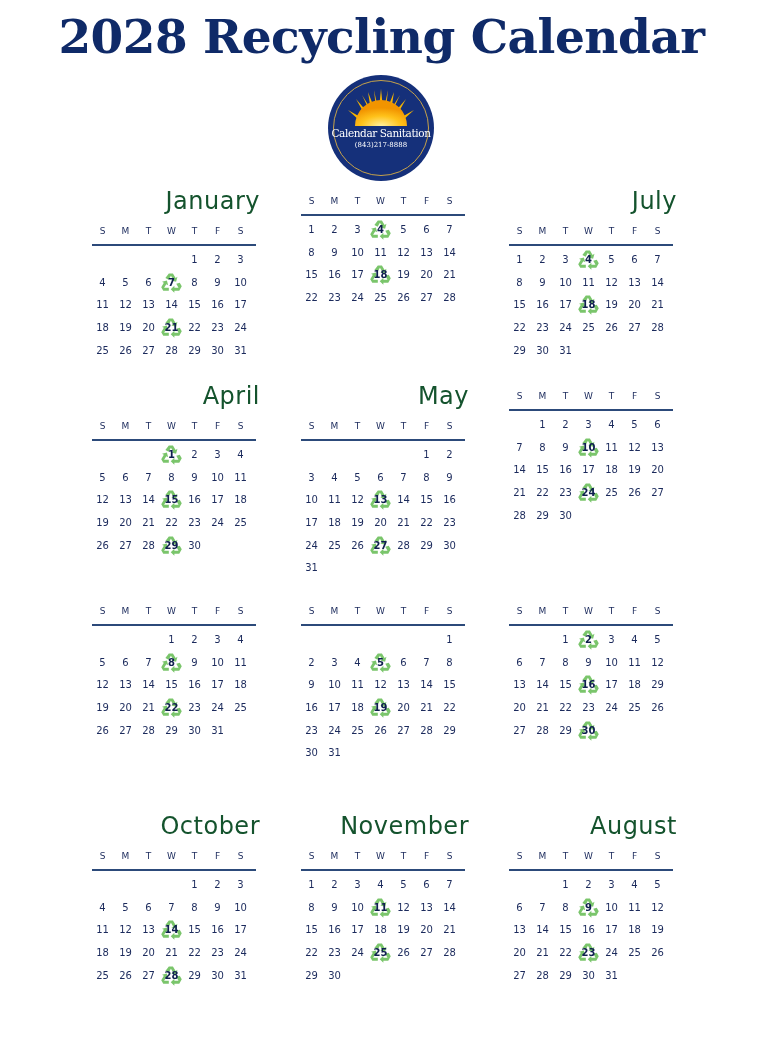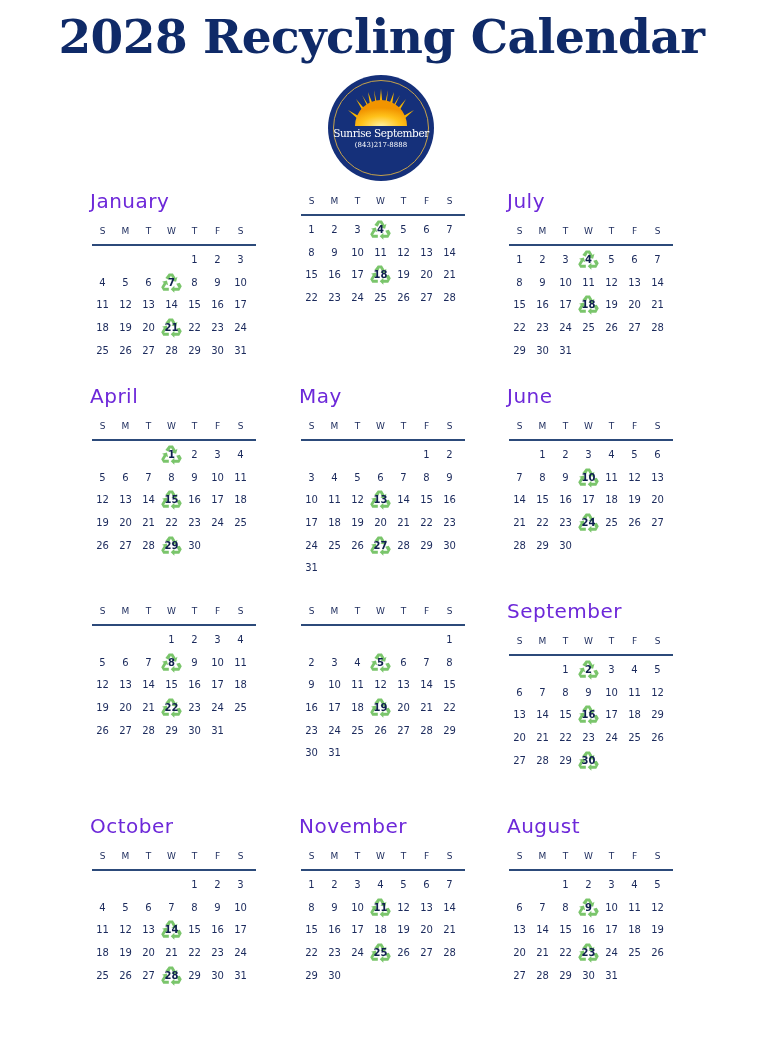--- a/index.html
+++ b/index.html
@@ -11,21 +11,21 @@
   .logo { position: absolute; left: 328px; top: 75px; width: 106px; height: 106px;
           border-radius: 50%; background: #15307a; overflow: hidden; }
   .logo .ring { position: absolute; left: 5px; top: 5px; right: 5px; bottom: 5px;
                 border: 1px solid #c6a24a; border-radius: 50%; }
   .logo svg { position: absolute; left: 0; top: 0; }
   .logo .name { position: absolute; left: 0; width: 106px; top: 52px; text-align: center;
                 font-family: "DejaVu Serif", serif; font-size: 10.5px; color: #ffffff; letter-spacing: -0.4px; }
   .logo .phone { position: absolute; left: 0; width: 106px; top: 66px; text-align: center;
                  font-family: "DejaVu Serif", serif; font-size: 7px; color: #ffffff; }
   .month { position: absolute; width: 170px; }
-  .month .mname { text-align: left; font-size: 20px; color: #6d28d9; height: 30px;
+  .month .mname { text-align: right; font-size: 24px; color: #14532d; height: 30px;
                   line-height: 30px; letter-spacing: 0.5px; }
   .month .dow { position: relative; height: 22px; margin-top: 6px; }
   .month .dow span, .month .row span { position: absolute; width: 23px; text-align: center;
                   font-size: 10px; }
   .month .dow span { top: 4px; font-size: 9px; color: #1b2a5c; }
   .month .rule { height: 2px; background: #2c4a7a; margin: 0 4px 0 2px; }
   .month .grid { position: relative; margin-top: 3px; }
   .month .row { position: relative; height: 22.7px; }
   .month .row span { top: 5px; color: #1b2a5c; }
   .month .row span.pick { font-weight: bold; color: #0f1f4f; }
@@ -55,21 +55,21 @@
       <polygon points="78,24 69,40 66,38"></polygon>
       <polygon points="20,35 34,43 32,46"></polygon>
       <polygon points="86,35 74,46 72,43"></polygon>
       <polygon points="46,15 50,34 48,34"></polygon>
       <polygon points="60,15 58,34 56,34"></polygon>
       <polygon points="34,20 44,36 42,37"></polygon>
       <polygon points="72,20 64,37 62,36"></polygon>
     </g>
     <path d="M27,51 A26,26 0 0 1 79,51 Z" fill="url(#sun)"></path>
   </svg>
-  <div class="name">Sunrise September</div>
+  <div class="name">Calendar Sanitation</div>
   <div class="phone">(843)217-8888</div>
 </div>
 
 <div id="months">
     <div class="month" style="left: 90px; top: 186px;">
       <div class="mname">January</div>
       <div class="dow">
         <span style="left: 1px;">S</span>
         <span style="left: 24px;">M</span>
         <span style="left: 47px;">T</span>
@@ -402,21 +402,20 @@
           <span style="left: 93px;">28</span>
           <span style="left: 116px;">29</span>
           <span style="left: 139px;">30</span>
         </div>
         <div class="row">
           <span style="left: 1px;">31</span>
         </div>
       </div>
     </div>
     <div class="month" style="left: 507px; top: 381px;">
-      <div class="mname">June</div>
       <div class="dow">
         <span style="left: 1px;">S</span>
         <span style="left: 24px;">M</span>
         <span style="left: 47px;">T</span>
         <span style="left: 70px;">W</span>
         <span style="left: 93px;">T</span>
         <span style="left: 116px;">F</span>
         <span style="left: 139px;">S</span>
       </div>
       <div class="rule"></div>
@@ -605,21 +604,20 @@
           <span style="left: 116px;">28</span>
           <span style="left: 139px;">29</span>
         </div>
         <div class="row">
           <span style="left: 1px;">30</span>
           <span style="left: 24px;">31</span>
         </div>
       </div>
     </div>
     <div class="month" style="left: 507px; top: 596px;">
-      <div class="mname">September</div>
       <div class="dow">
         <span style="left: 1px;">S</span>
         <span style="left: 24px;">M</span>
         <span style="left: 47px;">T</span>
         <span style="left: 70px;">W</span>
         <span style="left: 93px;">T</span>
         <span style="left: 116px;">F</span>
         <span style="left: 139px;">S</span>
       </div>
       <div class="rule"></div>

